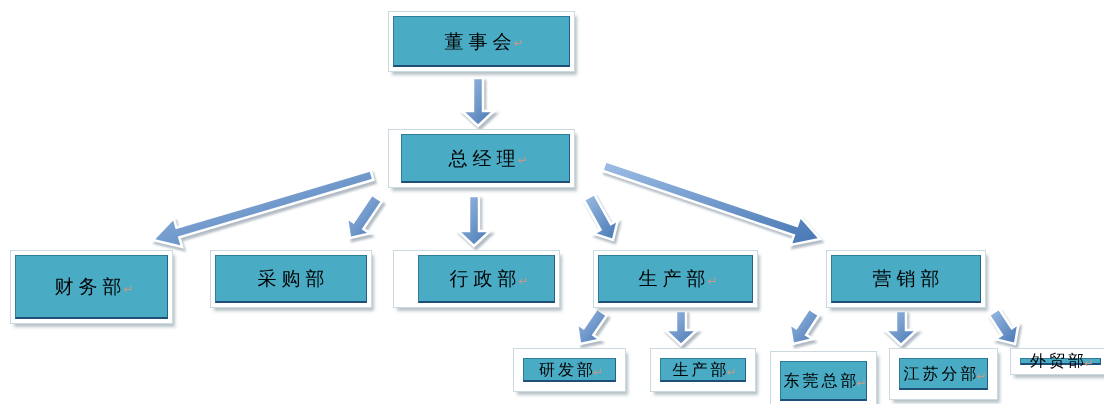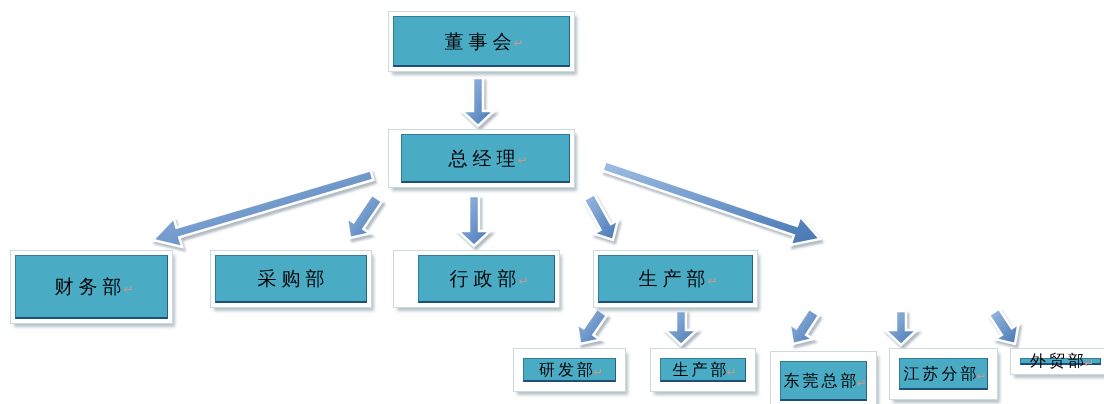--- a/index.html
+++ b/index.html
@@ -73,20 +73,25 @@
         <span class="node-label">行政部</span>
         <span class="return-mark">↵</span>
       </div>
     </div>
     <div class="node lvl3" style="left: 593px; top: 250px; width: 165px; height: 58px;">
       <div class="node-inner">
         <span class="node-label">生产部</span>
         <span class="return-mark">↵</span>
       </div>
     </div>
+    <div class="node lvl3" style="left: 826px; top: 250px; width: 160px; height: 58px;">
+      <div class="node-inner">
+        <span class="node-label">营销部</span>
+      </div>
+    </div>
     <div class="node lvl4" style="left: 489px; top: 348px; width: 113px; height: 44px;">
       <div class="node-inner">
         <span class="node-label">研发部</span>
         <span class="return-mark">↵</span>
       </div>
     </div>
     <div class="node lvl4" style="left: 626px; top: 348px; width: 106px; height: 44px;">
       <div class="node-inner">
         <span class="node-label">生产部</span>
         <span class="return-mark">↵</span>

